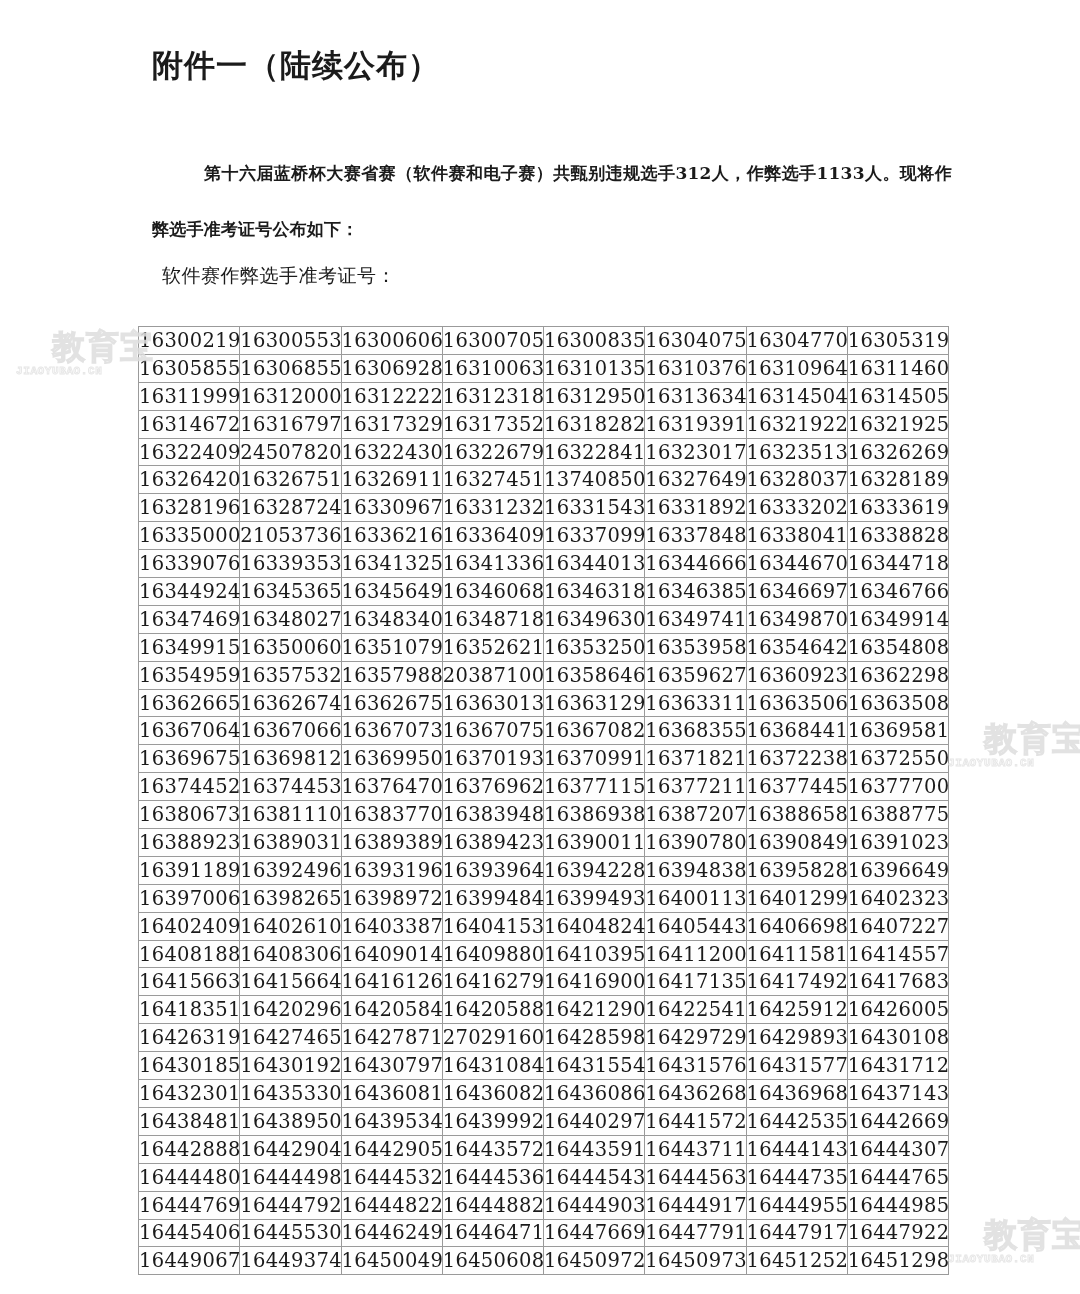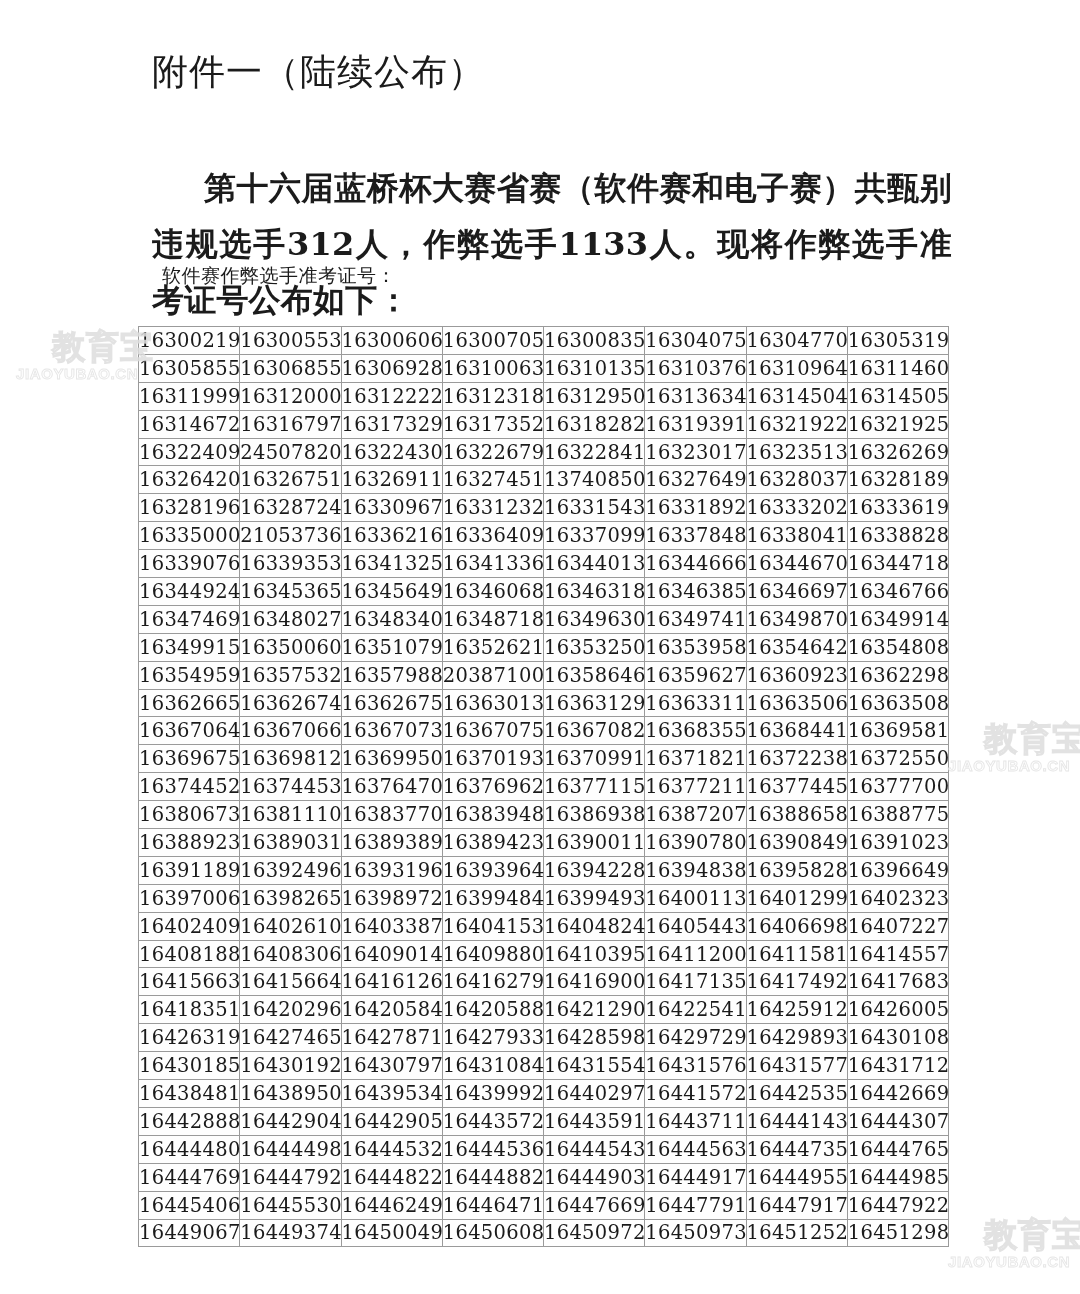--- a/index.html
+++ b/index.html
@@ -21,33 +21,33 @@
     width: 1080px;
     height: 1294px;
     box-sizing: border-box;
   }
 
   
   .doc-title {
     position: absolute;
     left: 152px;
     top: 26px;
-    font-size: 36px;
-    font-weight: 400;
+    font-size: 31px;
+    font-weight: 700;
     letter-spacing: 1px;
     line-height: 1.2;
     white-space: nowrap;
   }
 
   .intro-para {
     position: absolute;
     left: 152px;
     top: 128px;
     width: 800px;
-    font-size: 32px;
+    font-size: 17px;
     font-weight: 700;
     line-height: 56px;
     text-indent: 52px;
     letter-spacing: 0.2px;
     text-align: justify;
   }
 
   .section-label {
     position: absolute;
     left: 162px;
@@ -96,22 +96,22 @@
     font-size: 33px;
     font-weight: 700;
     letter-spacing: 1px;
     color: transparent;
     -webkit-text-stroke: 1.2px #dedede;
     line-height: 1;
     white-space: nowrap;
     margin-left: 36px;
   }
   .watermark .wm-en {
-    font-family: Liberation Sans, sans-serif;
-    font-size: 15px;
+    font-family: Liberation Mono, monospace;
+    font-size: 11px;
     font-weight: 700;
     letter-spacing: 0.6px;
     color: transparent;
     -webkit-text-stroke: 0.9px #e2e2e2;
     margin-top: 2px;
     white-space: nowrap;
   }
   .wm-topleft  { left: 16px;  top: 330px; }
   .wm-midright { left: 948px; top: 722px; }
   .wm-botright { left: 948px; top: 1218px; }
@@ -377,37 +377,47 @@
             <td>16420588</td>
             <td>16421290</td>
             <td>16422541</td>
             <td>16425912</td>
             <td>16426005</td>
           </tr>
           <tr>
             <td>16426319</td>
             <td>16427465</td>
             <td>16427871</td>
-            <td>16427933</td>
+            <td>27029160</td>
             <td>16428598</td>
             <td>16429729</td>
             <td>16429893</td>
             <td>16430108</td>
           </tr>
           <tr>
             <td>16430185</td>
             <td>16430192</td>
             <td>16430797</td>
             <td>16431084</td>
             <td>16431554</td>
             <td>16431576</td>
             <td>16431577</td>
             <td>16431712</td>
           </tr>
           <tr>
+            <td>16432301</td>
+            <td>16435330</td>
+            <td>16436081</td>
+            <td>16436082</td>
+            <td>16436086</td>
+            <td>16436268</td>
+            <td>16436968</td>
+            <td>16437143</td>
+          </tr>
+          <tr>
             <td>16438481</td>
             <td>16438950</td>
             <td>16439534</td>
             <td>16439992</td>
             <td>16440297</td>
             <td>16441572</td>
             <td>16442535</td>
             <td>16442669</td>
           </tr>
           <tr>

